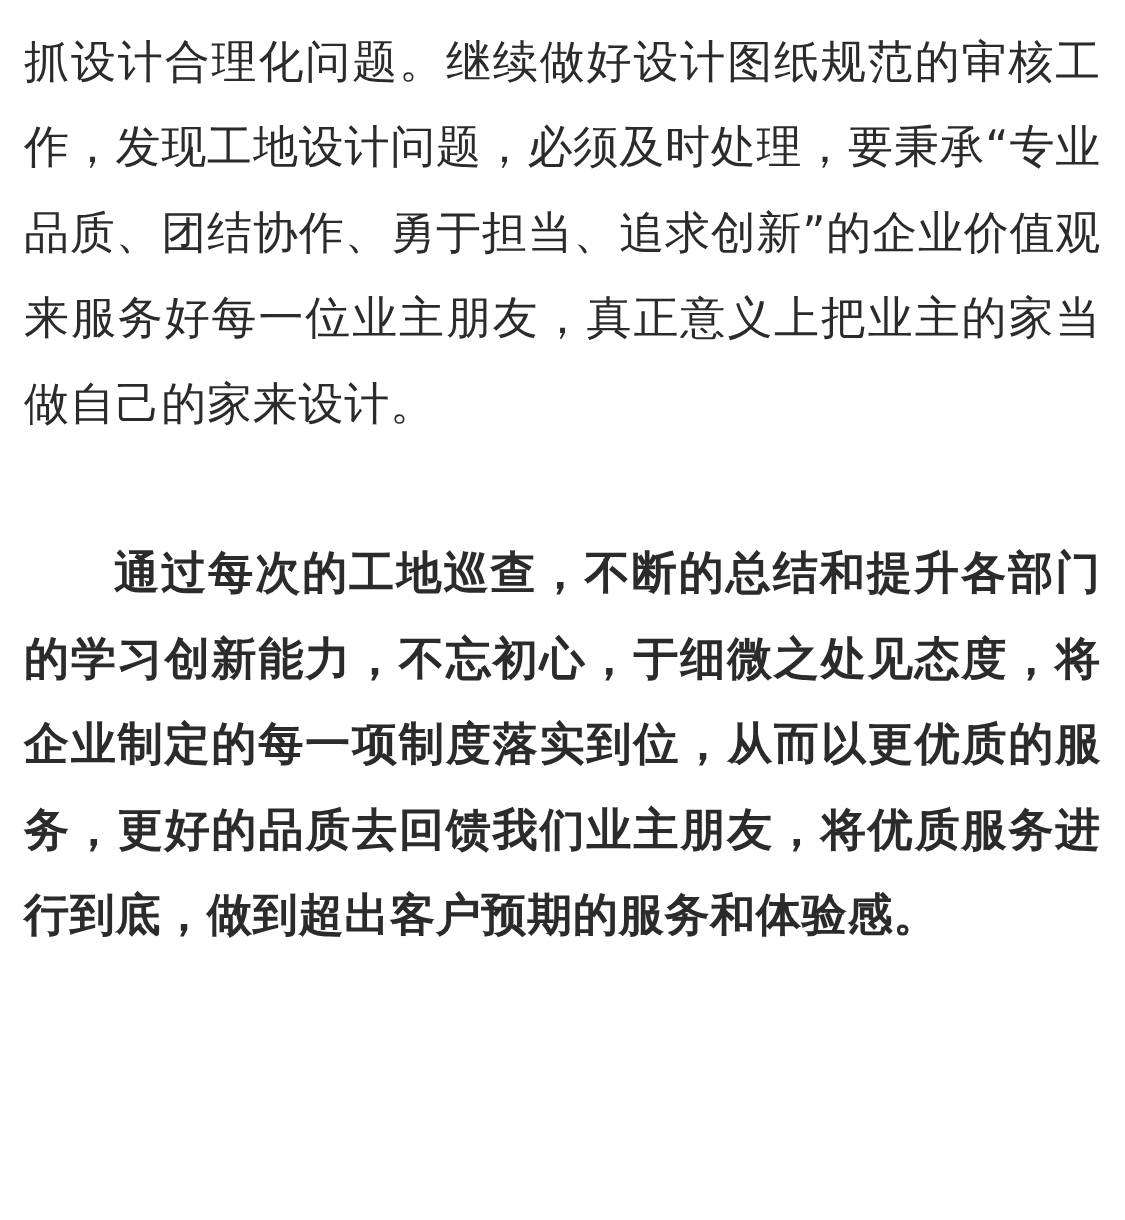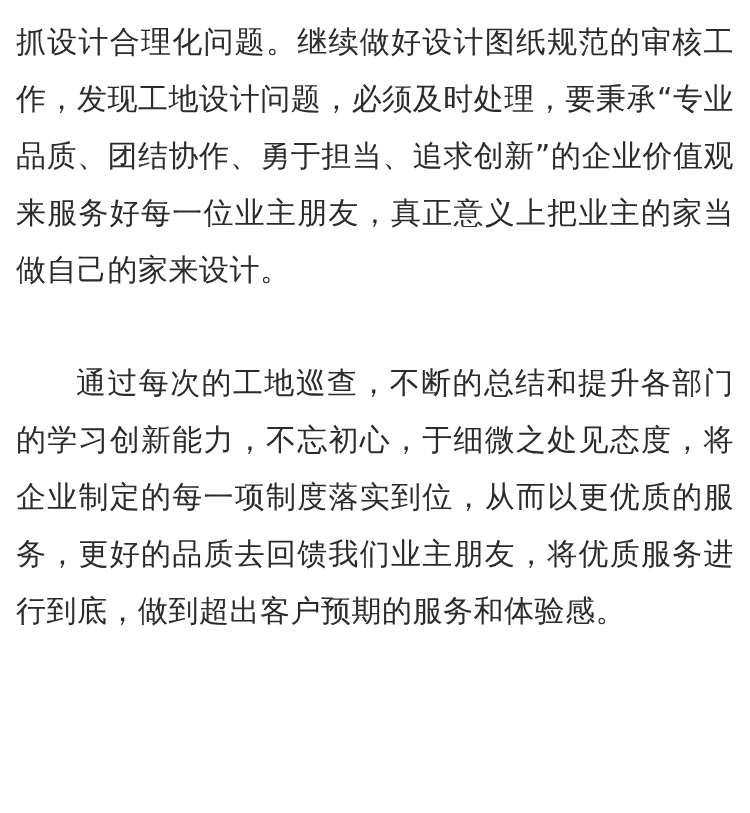--- a/index.html
+++ b/index.html
@@ -32,20 +32,21 @@
     text-justify: inter-ideograph;
     letter-spacing: 0.5px;
     margin: 0;
     word-break: break-all;
   }
   .para.first-clipped {
     margin-top: -44px;
   }
   .para.indent {
     text-indent: 60px;
+    font-weight: bold;
   }
   .gap {
     height: 56px;
   }
 </style>
 </head>
 <body>
 
 <div class="page">
   <div class="doc-body">

